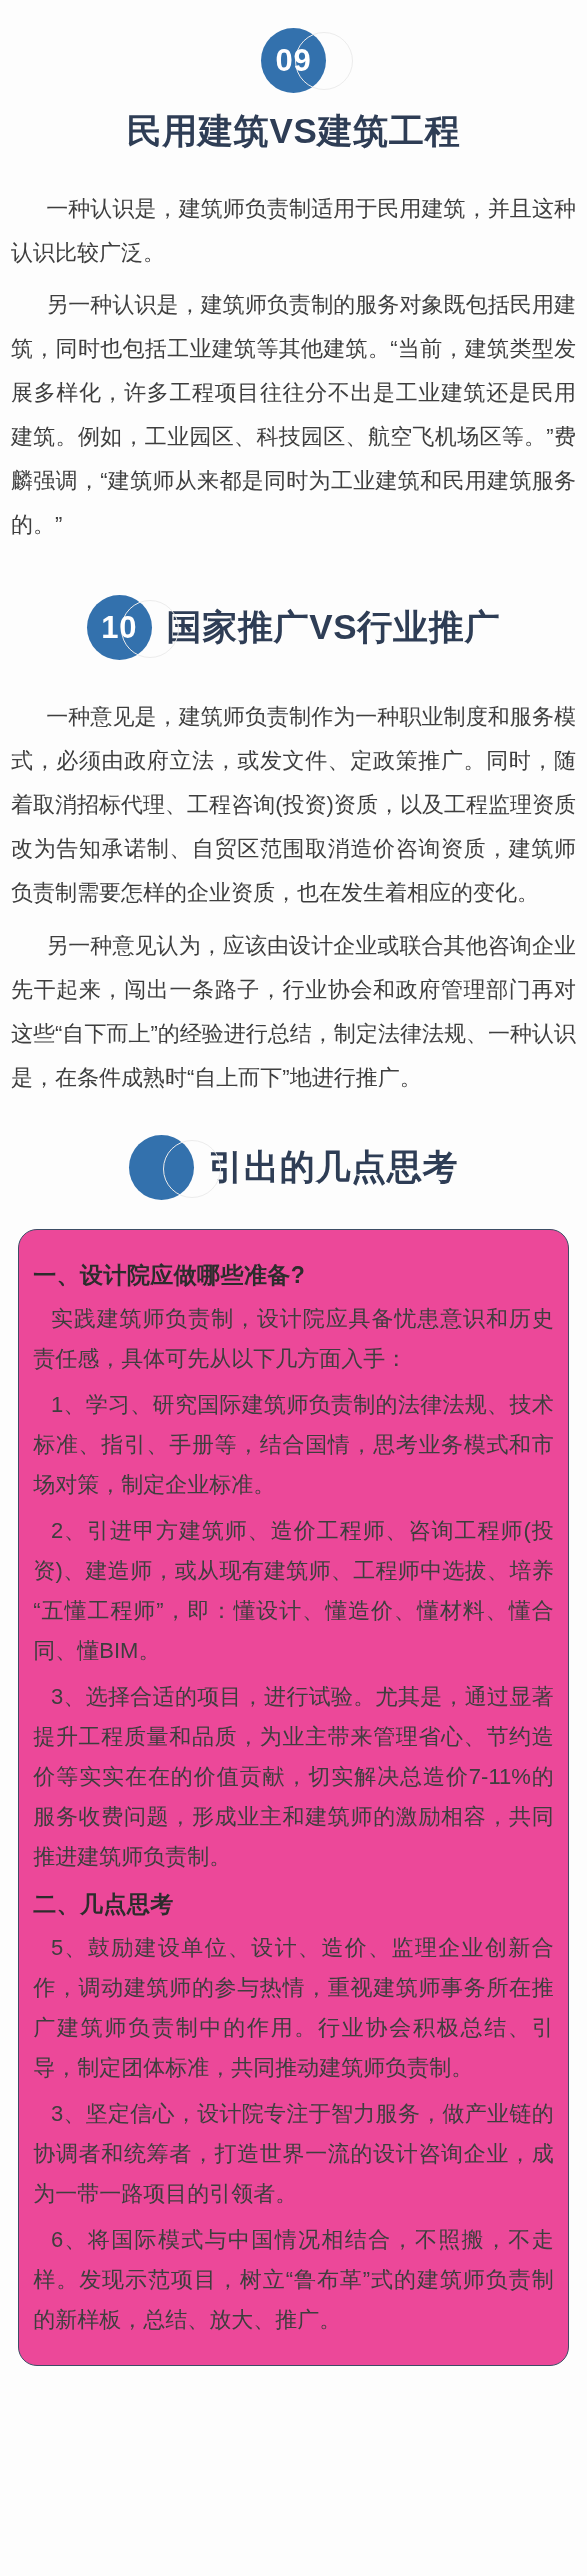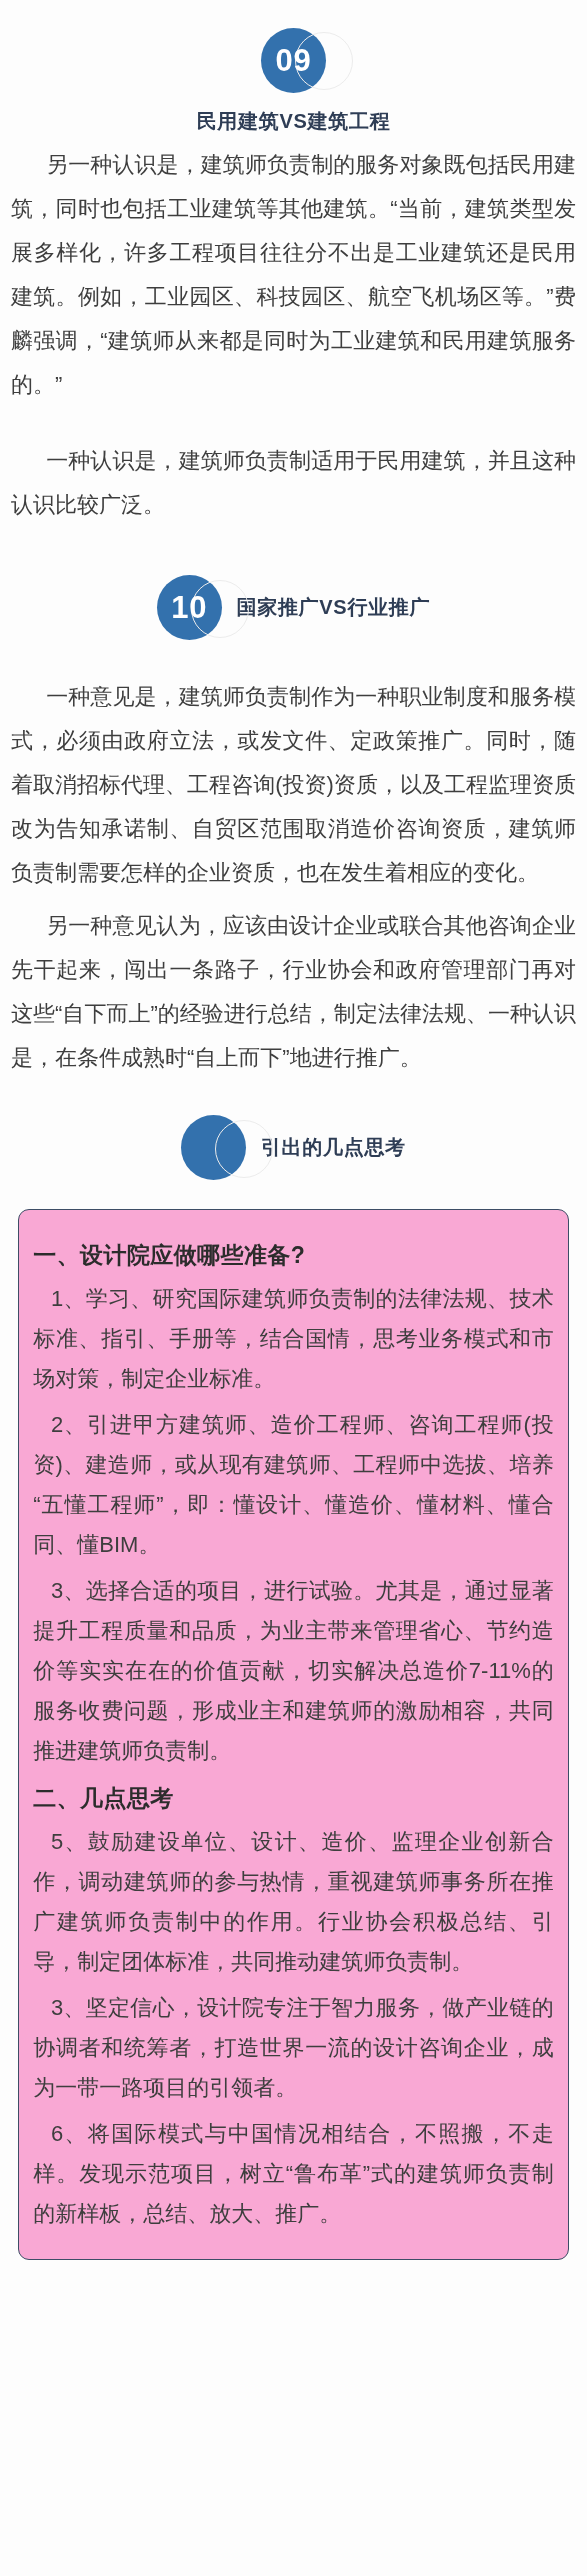--- a/index.html
+++ b/index.html
@@ -29,44 +29,44 @@
     position:absolute;left:34px;top:4.4px;
     width:56px;height:56px;border-radius:50%;
     border:1.5px solid #ececec;
     z-index:-1;
   }
   .badge-num{
     color:#ffffff;font-size:31px;font-weight:bold;
     letter-spacing:0.7px;line-height:1;
   }
   .section-title{
-    font-size:20px;font-weight:bold;color:#2e3d55;
+    font-size:35px;font-weight:bold;color:#2e3d55;
     letter-spacing:0.7px;white-space:nowrap;
   }
   .hdr-1{padding-top:28px;flex-direction:column;}
   .hdr-2{margin-top:48px;text-align:center;}
   .hdr-3{margin-top:35px;}
   
   .para{
     margin:8.8px 11px 0 11px;
     font-size:22px;line-height:44px;
     color:#3e3e3e;
     text-align:justify;
     text-indent:1.6em;
   }
   .para.first{margin-top:32px;}
   .para.lead{margin-top:35px;}
   
   .think-box{
     margin:29px 17.6px 0 17.6px;
     border:1.5px solid #3d4d66;
-    border-radius:11px;
+    border-radius:19px;
     padding:17.6px 13.2px 25px 13.2px;
     box-sizing:border-box;
-    background:#f9a8d4;
+    background:#ec4899;
   }
   .box-heading{
     font-size:23px;font-weight:bold;color:#2c2c2c;
     line-height:35px;margin:10.3px 1.5px 4.4px 1.5px;
     letter-spacing:0.4px;
   }
   .box-para{
     margin:5.9px 1.5px 0 1.5px;
     font-size:22px;line-height:40px;
     color:#3e3e3e;
@@ -78,41 +78,42 @@
 <body>
 
 <div class="page">
 
   <div class="section-header hdr-1">
     <div class="badge">
       <span class="badge-num">09</span>
     </div>
     <div class="section-title">民用建筑VS建筑工程</div>
   </div>
+  <div class="para first">一种认识是，建筑师负责制适用于民用建筑，并且这种认识比较广泛。</div>
   <div class="para">另一种认识是，建筑师负责制的服务对象既包括民用建筑，同时也包括工业建筑等其他建筑。“当前，建筑类型发展多样化，许多工程项目往往分不出是工业建筑还是民用建筑。例如，工业园区、科技园区、航空飞机场区等。”费麟强调，“建筑师从来都是同时为工业建筑和民用建筑服务的。”</div>
-  <div class="para first">一种认识是，建筑师负责制适用于民用建筑，并且这种认识比较广泛。</div>
 
   <div class="section-header hdr-2">
     <div class="badge">
       <span class="badge-num">10</span>
     </div>
     <div class="section-title">国家推广VS行业推广</div>
   </div>
   <div class="para lead">一种意见是，建筑师负责制作为一种职业制度和服务模式，必须由政府立法，或发文件、定政策推广。同时，随着取消招标代理、工程咨询(投资)资质，以及工程监理资质改为告知承诺制、自贸区范围取消造价咨询资质，建筑师负责制需要怎样的企业资质，也在发生着相应的变化。</div>
   <div class="para">另一种意见认为，应该由设计企业或联合其他咨询企业先干起来，闯出一条路子，行业协会和政府管理部门再对这些“自下而上”的经验进行总结，制定法律法规、一种认识是，在条件成熟时“自上而下”地进行推广。</div>
 
   <div class="section-header hdr-3">
     <div class="badge">
       <span class="badge-num"></span>
     </div>
     <div class="section-title">引出的几点思考</div>
   </div>
 
   <div class="think-box">
     <div class="box-heading">一、设计院应做哪些准备?</div>
+    <div class="box-para">实践建筑师负责制，设计院应具备忧患意识和历史责任感，具体可先从以下几方面入手：</div>
     <div class="box-para">1、学习、研究国际建筑师负责制的法律法规、技术标准、指引、手册等，结合国情，思考业务模式和市场对策，制定企业标准。</div>
     <div class="box-para">2、引进甲方建筑师、造价工程师、咨询工程师(投资)、建造师，或从现有建筑师、工程师中选拔、培养“五懂工程师”，即：懂设计、懂造价、懂材料、懂合同、懂BIM。</div>
     <div class="box-para">3、选择合适的项目，进行试验。尤其是，通过显著提升工程质量和品质，为业主带来管理省心、节约造价等实实在在的价值贡献，切实解决总造价7-11%的服务收费问题，形成业主和建筑师的激励相容，共同推进建筑师负责制。</div>
 
     <div class="box-heading">二、几点思考</div>
     <div class="box-para">5、鼓励建设单位、设计、造价、监理企业创新合作，调动建筑师的参与热情，重视建筑师事务所在推广建筑师负责制中的作用。行业协会积极总结、引导，制定团体标准，共同推动建筑师负责制。</div>
     <div class="box-para">3、坚定信心，设计院专注于智力服务，做产业链的协调者和统筹者，打造世界一流的设计咨询企业，成为一带一路项目的引领者。</div>
     <div class="box-para">6、将国际模式与中国情况相结合，不照搬，不走样。发现示范项目，树立“鲁布革”式的建筑师负责制的新样板，总结、放大、推广。</div>
   </div>
 

